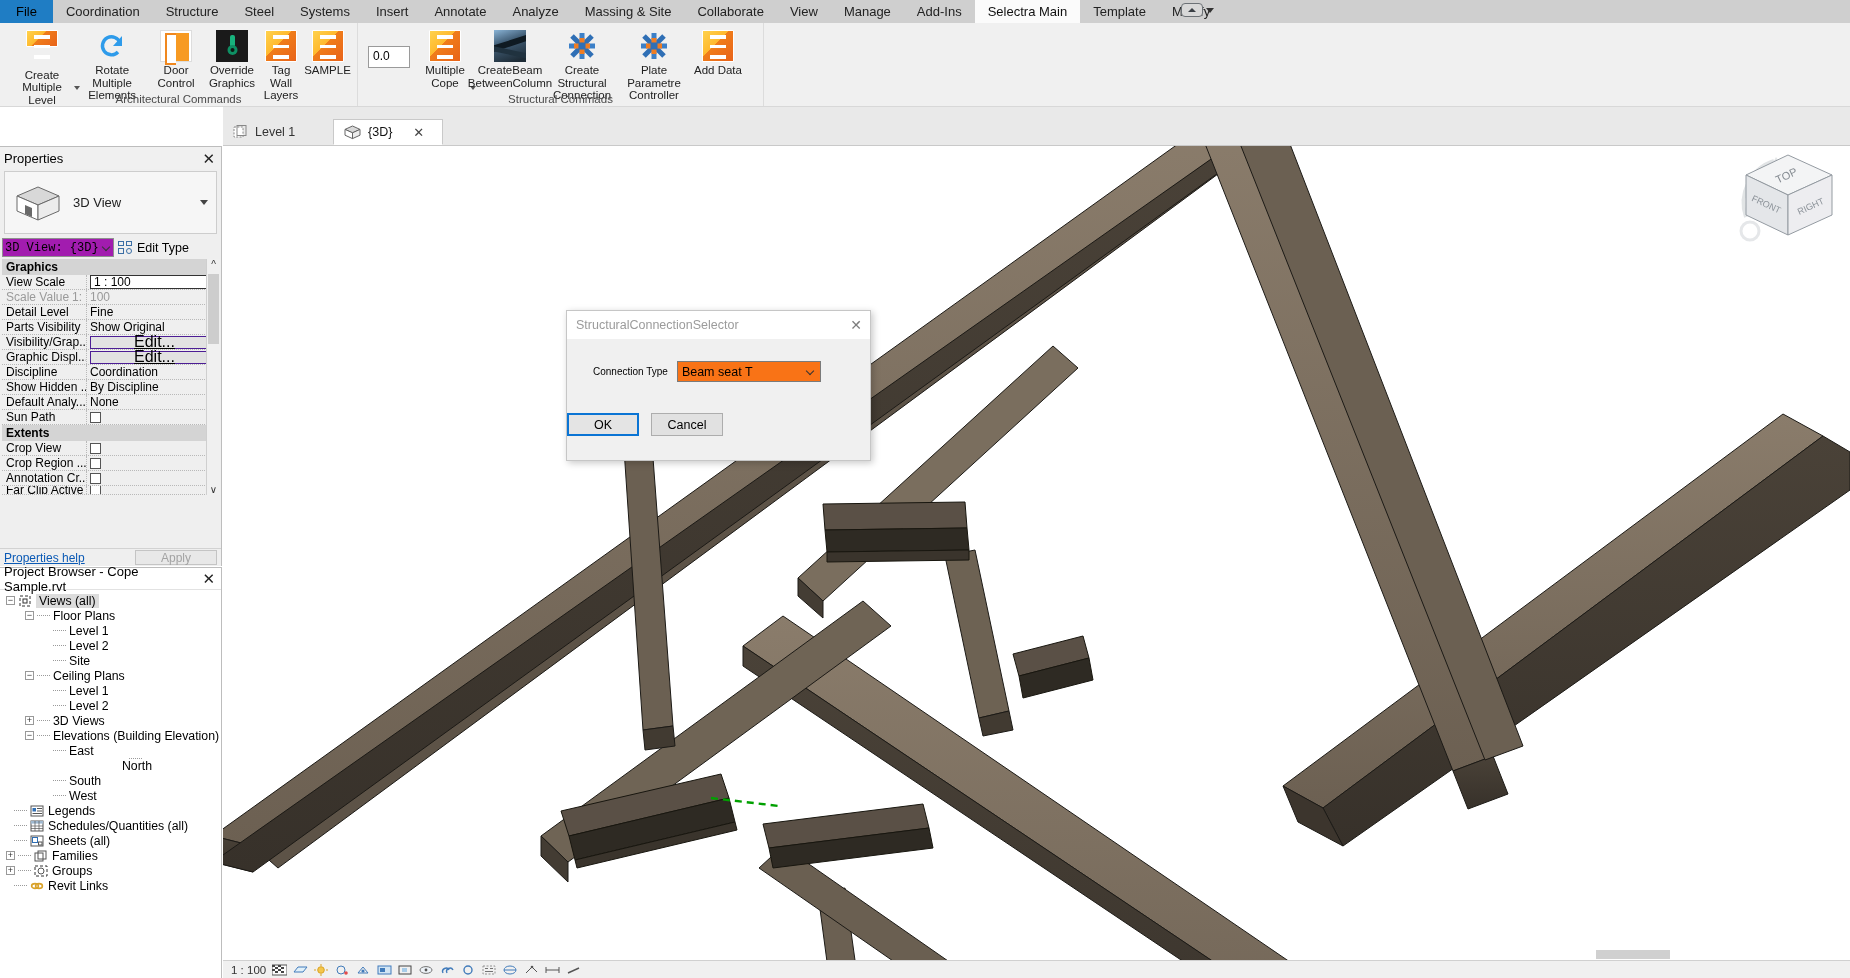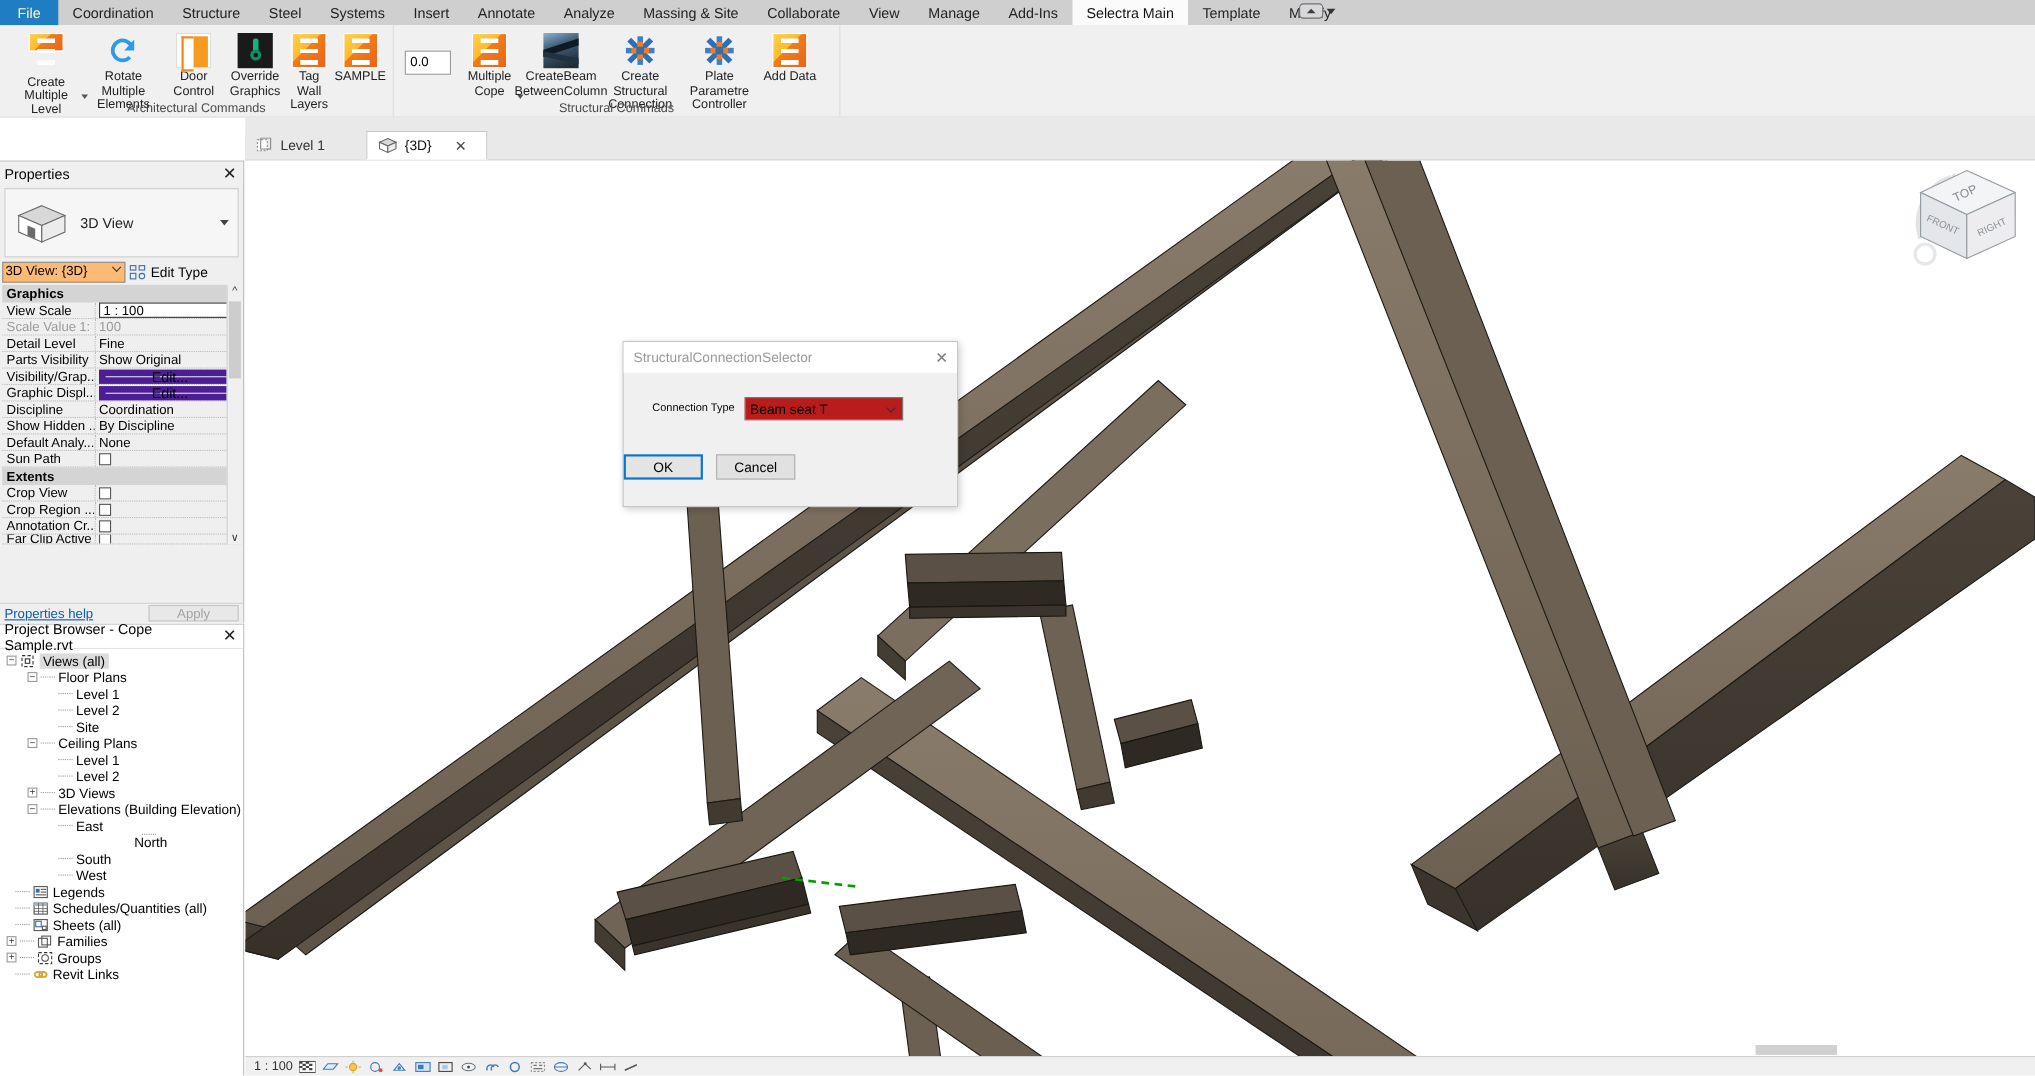--- a/index.html
+++ b/index.html
@@ -23,21 +23,21 @@
     position:relative;
     font-size:13px;
   }
   .tab {
     padding:0 13px;
     display:flex; align-items:center;
     color:#222;
     white-space:nowrap;
     cursor:default;
   }
-  .tab.file { background:#1f7dc4; color:#fef9c3; padding:0 16px; }
+  .tab.file { background:#1f7dc4; color:#000000; padding:0 16px; }
   .tab.active { background:#fbfbfb; color:#111; }
   #ribbon-collapse {
     position:absolute; right:636px; top:3px;
     display:flex; align-items:center; gap:3px;
   }
   .collapse-pill {
     width:22px; height:14px; border:1px solid #6c7176;
     border-radius:4px; background:#d8d8d8;
     display:flex; align-items:center; justify-content:center;
   }
@@ -125,22 +125,22 @@
   #prop-type-box {
     margin:2px 4px 0 4px; height:63px; background:#f6f6f6; border:1px solid #cdcdcd;
     display:flex; align-items:center; gap:10px; padding:0 8px;
   }
   .house-ico { width:50px; height:44px; }
   #prop-type-box .tname { font-size:13px; color:#222; flex:1; }
   .smallcaret { border-left:4px solid transparent; border-right:4px solid transparent; border-top:5px solid #444; }
 
   #prop-selector { display:flex; align-items:center; gap:4px; padding:4px 4px 2px 2px; }
   #prop-selector .combo {
-    flex:0 0 112px; height:19px; background:#fdba74; border:1px solid #8f8f8f;
-    font-size:12px; padding:0 2px; display:flex; align-items:flex-start; justify-content:space-between;
+    flex:0 0 112px; height:19px; background:#a21caf; border:1px solid #8f8f8f;
+    font-size:12px; padding:0 2px; display:flex; align-items:center; justify-content:space-between;font-family:Liberation Mono, monospace;
   }
   .chev { width:9px; height:9px; position:relative; }
   .chev::after { content:""; position:absolute; left:1px; top:1px; width:5px; height:5px;
     border-right:1.5px solid #333; border-bottom:1.5px solid #333; transform:rotate(45deg); }
   #prop-selector .edittype { display:flex; align-items:center; gap:4px; font-size:12.5px; }
   .edit-glyph { width:15px; height:14px; position:relative; }
   .edit-glyph span { position:absolute; border:1px solid #3b6ea5; }
   .edit-glyph span:nth-child(1){ left:0; top:0; width:6px; height:5px; }
   .edit-glyph span:nth-child(2){ left:8px; top:0; width:6px; height:5px; }
   .edit-glyph span:nth-child(3){ left:0; top:7px; width:6px; height:6px; }
@@ -151,22 +151,22 @@
     background:#d4d4d4; height:16px; display:flex; align-items:center;
     justify-content:space-between; padding:0 4px 0 4px; font-weight:bold; font-size:12px;
   }
   .prop-section .caretup { font-size:11px; }
   .prow { display:flex; height:15px; align-items:stretch; border-bottom:1px dotted #b9b9b9; }
   .prow .k { width:84px; padding-left:4px; display:flex; align-items:center; overflow:hidden; white-space:nowrap; }
   .prow .v { flex:1; border-left:1px dotted #b9b9b9; padding-left:3px; display:flex; align-items:center; }
   .prow.dim .k, .prow.dim .v { color:#9a9a9a; }
   .prow .k.numsuffix { display:flex; justify-content:space-between; padding-right:4px; }
   .vfield { border:1px solid #333; background:#fff; width:100%; height:14px; padding-left:3px; display:flex; align-items:center; }
-  .vbtn { border:6px solid #4c1d95; background:#e2e2e2; width:100%; height:13px;
-          display:flex; align-items:center; justify-content:center; font-size:13px; }
+  .vbtn { border:1px solid #4c1d95; background:#e2e2e2; width:100%; height:13px;
+          display:flex; align-items:center; justify-content:center; font-size:16px;text-decoration:underline; }
   .vchk { width:11px; height:11px; border:1px solid #555; background:#fff; }
   .prop-scroll {
     position:absolute; right:-1px; top:0; width:14px; bottom:0; background:#f0f0f0;
     border-left:1px solid #cfcfcf; display:flex; flex-direction:column; justify-content:space-between;
     align-items:center; font-size:10px; color:#333;
   }
   .prop-scroll .thumb { position:absolute; top:15px; width:11px; height:70px; background:#cdcdcd; }
   #prop-footer {
     position:absolute; left:0; right:0; bottom:0; height:18px; display:flex;
     align-items:center; justify-content:space-between; padding:0 4px; background:#efefef;
@@ -213,21 +213,21 @@
   }
   #dialog .dlg-title {
     height:28px; background:#fff; display:flex; align-items:center;
     justify-content:space-between; padding:0 8px 0 9px;
   }
   #dialog .dlg-title span { font-size:12.5px; color:#9b9b9b; }
   #dialog .dlg-title .x { font-size:14px; color:#7c7c7c; cursor:pointer; }
   #dlg-row { display:flex; align-items:center; gap:9px; padding:22px 0 0 26px; }
   #dlg-row label { font-size:10px; }
   #dlg-combo {
-    width:144px; height:21px; background:#b91c1c; border:1px solid #7a7a7a;
+    width:144px; height:21px; background:#f97316; border:1px solid #7a7a7a;
     display:flex; align-items:center; justify-content:space-between; padding:0 5px 0 4px; font-size:12.5px;
   }
   #dlg-buttons { display:flex; gap:12px; justify-content:flex-start; margin-top:31px; }
   .dbtn { width:72px; height:23px; background:#e1e1e1; border:1px solid #adadad;
           font-size:12.5px; display:flex; align-items:center; justify-content:center; }
   .dbtn.primary { border:2px solid #0a74d4; background:#e4e4e4; }
 
   
   #statusbar { position:absolute; left:223px; right:0; bottom:0; height:18px; background:#f0f0f0;
                border-top:1px solid #d0d0d0; display:flex; align-items:center; gap:6px; padding-left:8px;

